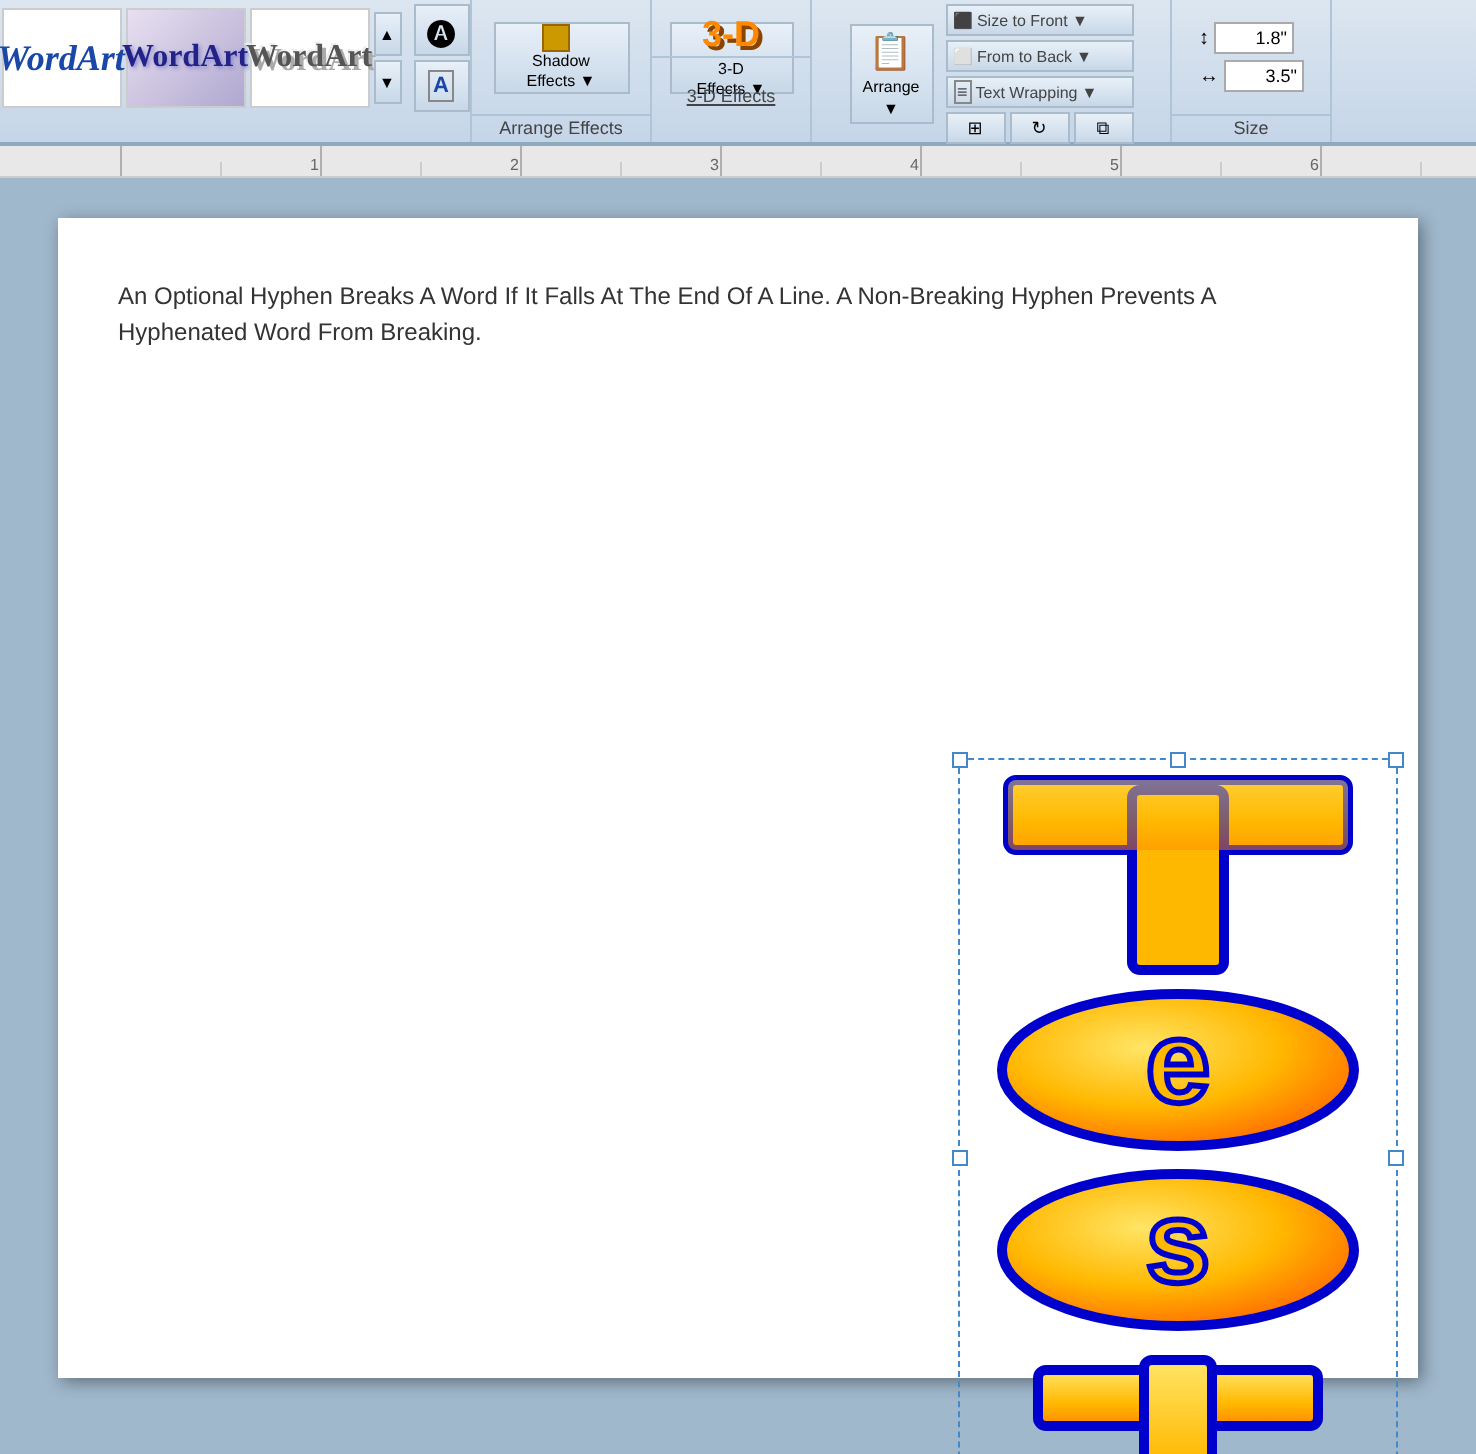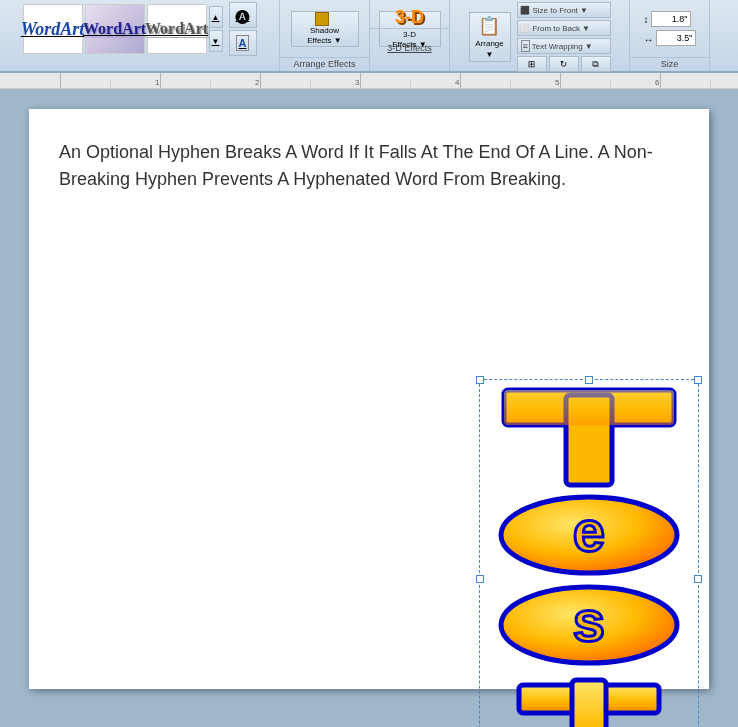--- a/index.html
+++ b/index.html
@@ -38,22 +38,21 @@
     .ribbon-content {
       display: flex;
       align-items: center;
       flex: 1;
       padding-bottom: 14px;
       gap: 2px;
     }
 
     
     .wordart-section {
-      width: 280px;
-      text-decoration: underline;
+      width: 236px;
     }
 
     .wordart-samples {
       display: flex;
       gap: 2px;
       align-items: center;
     }
 
     .wordart-sample {
       width: 60px;
@@ -192,21 +191,21 @@
     .page {
       background: white;
       width: 680px;
       height: 580px;
       box-shadow: 2px 2px 8px rgba(0,0,0,0.4);
       position: relative;
       padding: 20px 30px;
     }
 
     .page-text {
-      font-size: 18px;
+      font-size: 12px;
       color: #333;
       line-height: 1.5;
       max-width: 600px;
       margin-top: 10px;
     }
 
     
     .wordart-graphic {
       position: absolute;
       top: 270px;

